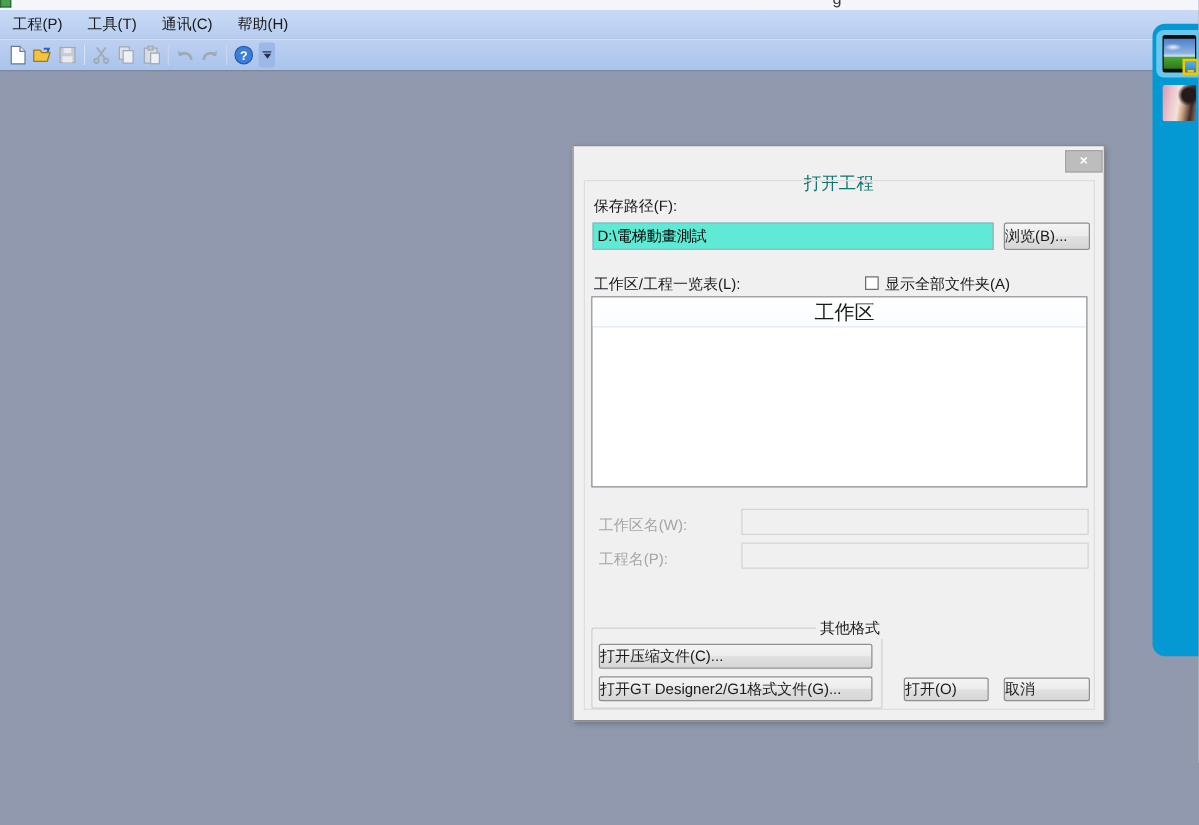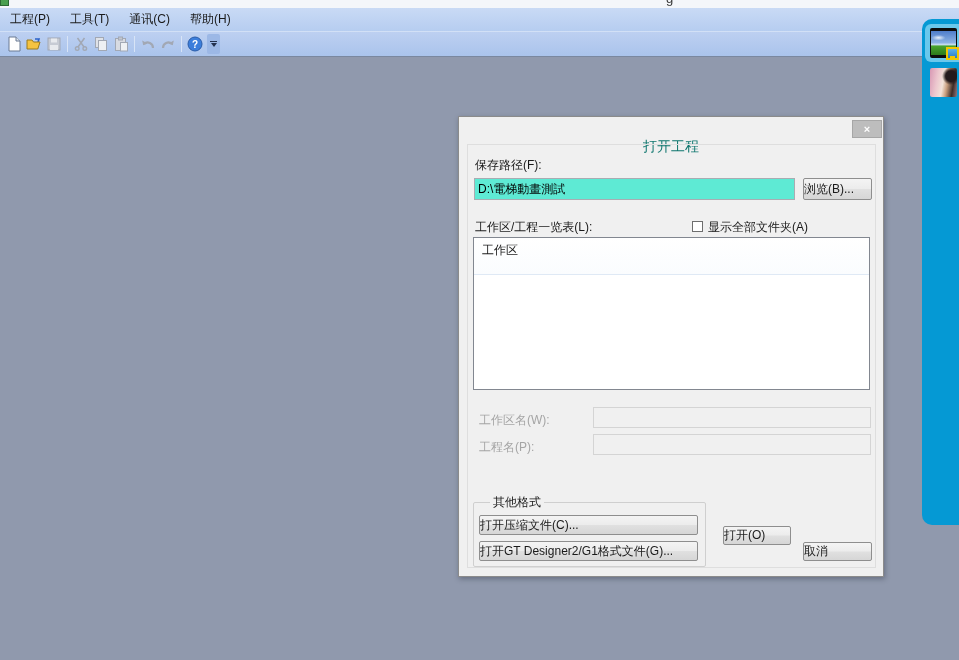--- a/index.html
+++ b/index.html
@@ -68,26 +68,26 @@
   .txt-input-disabled { position:absolute; width:278px; height:21px; background:#f0f0f0; border:1px solid #d4d4d4; }
 
   .btn { position:absolute; border:1px solid #8e8e8e; border-radius:2px;
     background:linear-gradient(180deg,#f4f4f4 0%,#ececec 48%,#e0e0e0 52%,#d6d6d6 100%);
     font-size:12px; color:#1a1a1a; text-align:left; cursor:default;
     font-family:"Liberation Sans","DejaVu Sans",sans-serif; }
 
   .chk { position:absolute; left:233px; top:104px; width:11px; height:11px; background:#fff; border:1px solid #6e6e6e; }
 
   .listbox { position:absolute; left:14px; top:120px; width:397px; height:153px; background:#fff; border:1px solid #828790; overflow:hidden; }
-  .list-row { height:37px; line-height:25px; padding-left:8px; font-size:12px;
-    background:linear-gradient(180deg,#ffffff 0%,#fafcfe 100%); border-bottom:1px solid #dfe9f5; cursor:default; }
+  .list-row { height:24px; line-height:25px; padding-left:8px; font-size:16px;
+    background:linear-gradient(180deg,#ffffff 0%,#fafcfe 100%); border-bottom:1px solid #dfe9f5; cursor:default;text-align:center; }
 
   fieldset.other-formats { position:absolute; left:14px; top:377px; width:233px; height:73px;
     border:1px solid #cfcfcf; border-radius:2px; }
-  fieldset.other-formats legend { font-size:12px; padding:0 3px; margin-left:16px; color:#1a1a1a; }
+  fieldset.other-formats legend { font-size:12px; padding:0 3px; margin-left:2px; color:#1a1a1a;text-align:right; }
 </style>
 </head>
 <body>
 
 <div class="screen">
 
   <div class="titlestrip">
     <div class="app-icon-fragment"></div>
     <span class="title-fragment">g</span>
   </div>
@@ -201,17 +201,17 @@
 
     <div class="dlg-label disabled" style="left:20px; top:322px;">工程名(P):</div>
     <div class="txt-input-disabled" style="left:134px; top:317px;"></div>
 
     <fieldset class="other-formats">
       <legend>其他格式</legend>
     </fieldset>
     <button class="btn" style="left:20px; top:398px; width:219px; height:20px;">打开压缩文件(C)...</button>
     <button class="btn" style="left:20px; top:424px; width:219px; height:20px;">打开GT Designer2/G1格式文件(G)...</button>
 
-    <button class="btn" style="left:264px; top:409px; width:68px; height:19px;">打开(O)</button>
+    <button class="btn" style="left:264px; top:425px; width:68px; height:19px;">打开(O)</button>
     <button class="btn" style="left:344px; top:425px; width:69px; height:19px;">取消</button>
   </div>
 
 </div>
 
 </body></html>

